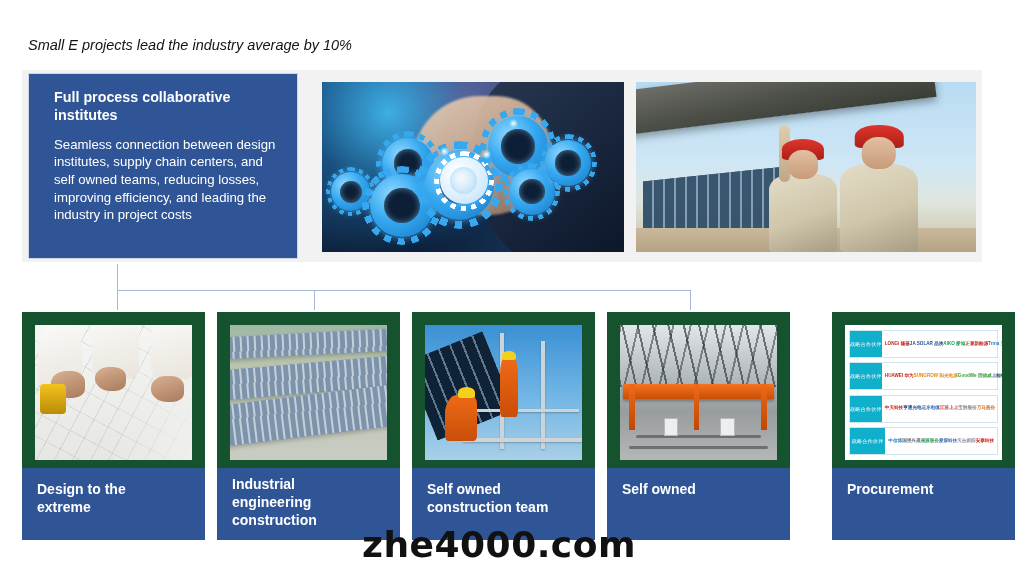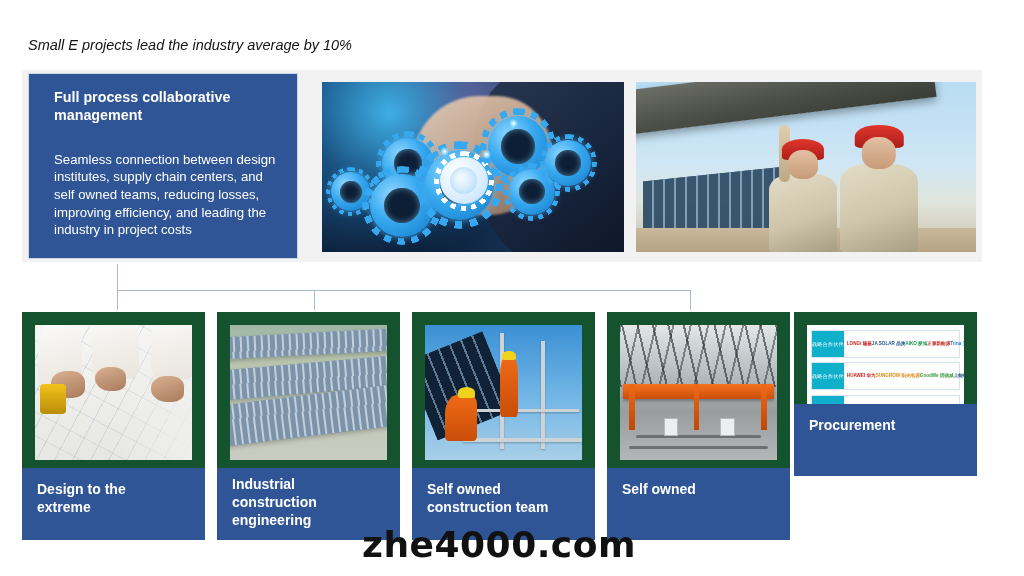--- a/index.html
+++ b/index.html
@@ -30,21 +30,21 @@
   }
   .hero-panel {
     position: absolute; left: 28px; top: 73px;
     width: 270px; height: 186px;
     background: #2F5597;
     border: 1px solid #cfd6e6;
     padding: 14px 18px 10px 25px;
     color: #ffffff;
   }
   .hero-panel .ph { font-size: 14.3px; font-weight: bold; line-height: 1.28; }
-  .hero-panel .pb { margin-top: 26px; font-size: 13.2px; line-height: 1.34; }
+  .hero-panel .pb { margin-top: 11px; font-size: 13.2px; line-height: 1.34; }
 
   
   .photo-gears {
     position: absolute; left: 322px; top: 82px;
     width: 302px; height: 170px;
     background:
       radial-gradient(circle at 22% 18%, rgba(64,180,235,.95) 0%, rgba(30,110,170,.45) 28%, rgba(0,0,0,0) 55%),
       radial-gradient(circle at 47% 8%, rgba(214,120,185,.55) 0%, rgba(0,0,0,0) 38%),
       radial-gradient(circle at 78% 62%, rgba(24,62,104,.9) 0%, rgba(0,0,0,0) 60%),
       linear-gradient(160deg, #1d4e7a 0%, #123152 40%, #0b1b33 72%, #152a44 100%);
@@ -294,21 +294,21 @@
 </head>
 <body>
 
 <div class="slide">
 
   <div class="subtitle">Small E projects lead the industry average by 10%</div>
 
   <div class="hero-band"></div>
 
   <div class="hero-panel">
-    <div class="ph">Full process collaborative management</div>
+    <div class="ph">Full process collaborative institutes</div>
     <div class="pb">Seamless connection between design institutes, supply chain centers, and self owned teams, reducing losses, improving efficiency, and leading the industry in project costs</div>
   </div>
 
   <div class="photo-gears">
     <div class="sleeve"></div>
     <div class="hand"></div>
     <div class="gear" style="left:20%;top:33%;width:17%;height:30%"></div>
     <div class="gear" style="left:3%;top:53%;width:13%;height:23%"></div>
     <div class="gear" style="left:16%;top:54%;width:21%;height:37%"></div>
     <div class="gear" style="left:34%;top:40%;width:23%;height:41%"></div>
@@ -364,22 +364,22 @@
   <div class="card" style="left:217px;width:183px;height:228px">
     <div class="card-photo">
       <div class="ph-roof">
         <div class="rooftop" style="top:6%;height:16%;transform:rotate(-3deg)"></div>
         <div class="rooftop" style="top:28%;height:22%;transform:rotate(-5deg)"></div>
         <div class="rooftop" style="top:52%;height:30%;transform:rotate(-7deg)"></div>
       </div>
     </div>
     <div class="card-label" style="padding-top:8px">
       <div>Industrial</div>
+      <div>engineering</div>
       <div>construction</div>
-      <div>engineering</div>
     </div>
   </div>
 
   <div class="card" style="left:412px;width:183px;height:228px">
     <div class="card-photo">
       <div class="ph-scaffold">
         <div class="pvtilt"></div>
         <div class="bar" style="left:48%;top:6%;width:2.5%;height:86%"></div>
         <div class="bar" style="left:74%;top:12%;width:2.5%;height:80%"></div>
         <div class="bar" style="left:30%;top:62%;width:68%;height:2.5%"></div>
@@ -409,21 +409,21 @@
         <div class="rail" style="left:6%;bottom:8%;width:88%"></div>
         <div class="cart" style="left:28%;bottom:18%;width:9%;height:13%"></div>
         <div class="cart" style="left:64%;bottom:18%;width:9%;height:13%"></div>
       </div>
     </div>
     <div class="card-label">
       <div>Self owned</div>
     </div>
   </div>
 
-  <div class="card" style="left:794px;width:183px;height:164px">
+  <div class="card" style="left:832px;width:183px;height:228px">
     <div class="card-photo">
       <div class="logo-wall">
         <div class="logo-row">
           <div class="tag">战略合作伙伴</div>
           <div class="logos">
             <span style="color:#c4251d">LONGi 隆基</span>
             <span style="color:#1d4f91">JA SOLAR 晶澳</span>
             <span style="color:#159a4e">AIKO 爱旭</span>
             <span style="color:#c4251d">正泰新能源</span>
             <span style="color:#2b7fc0">Trina 天合</span>

